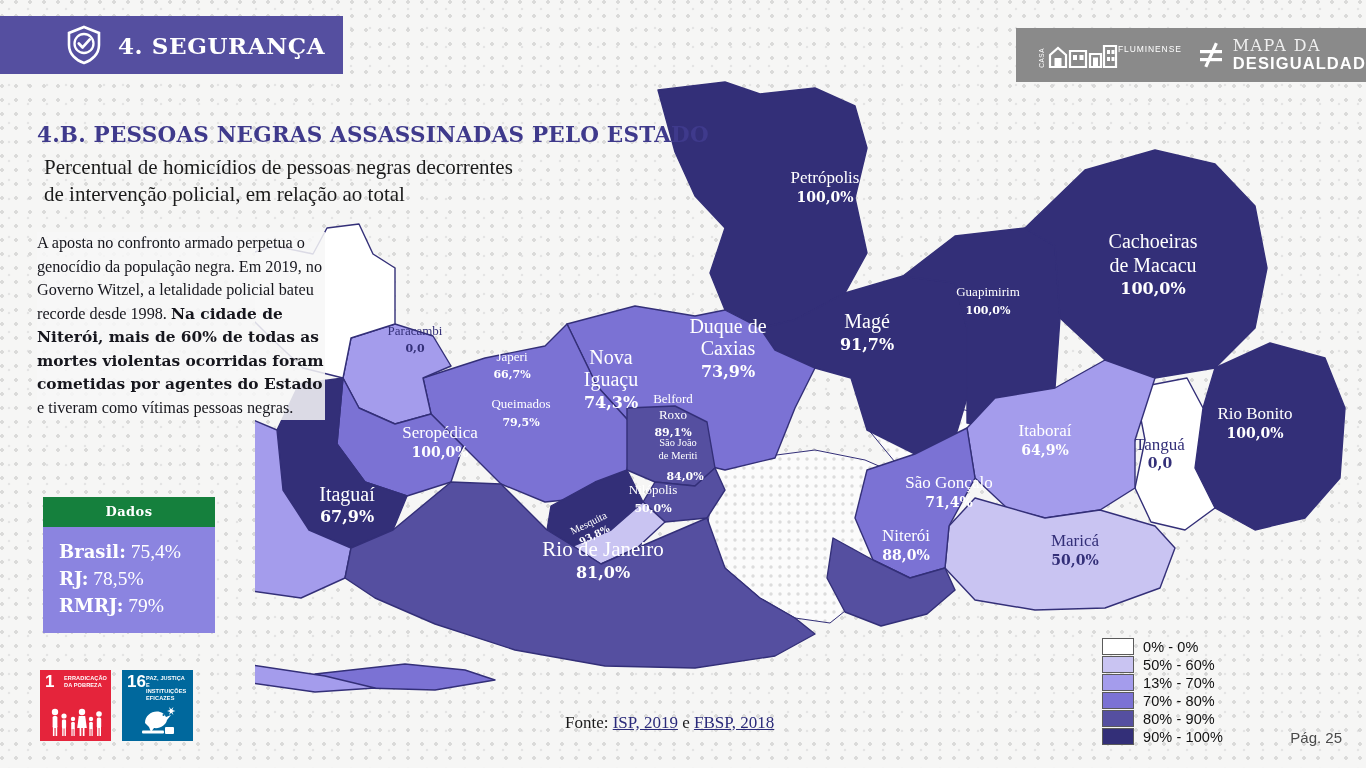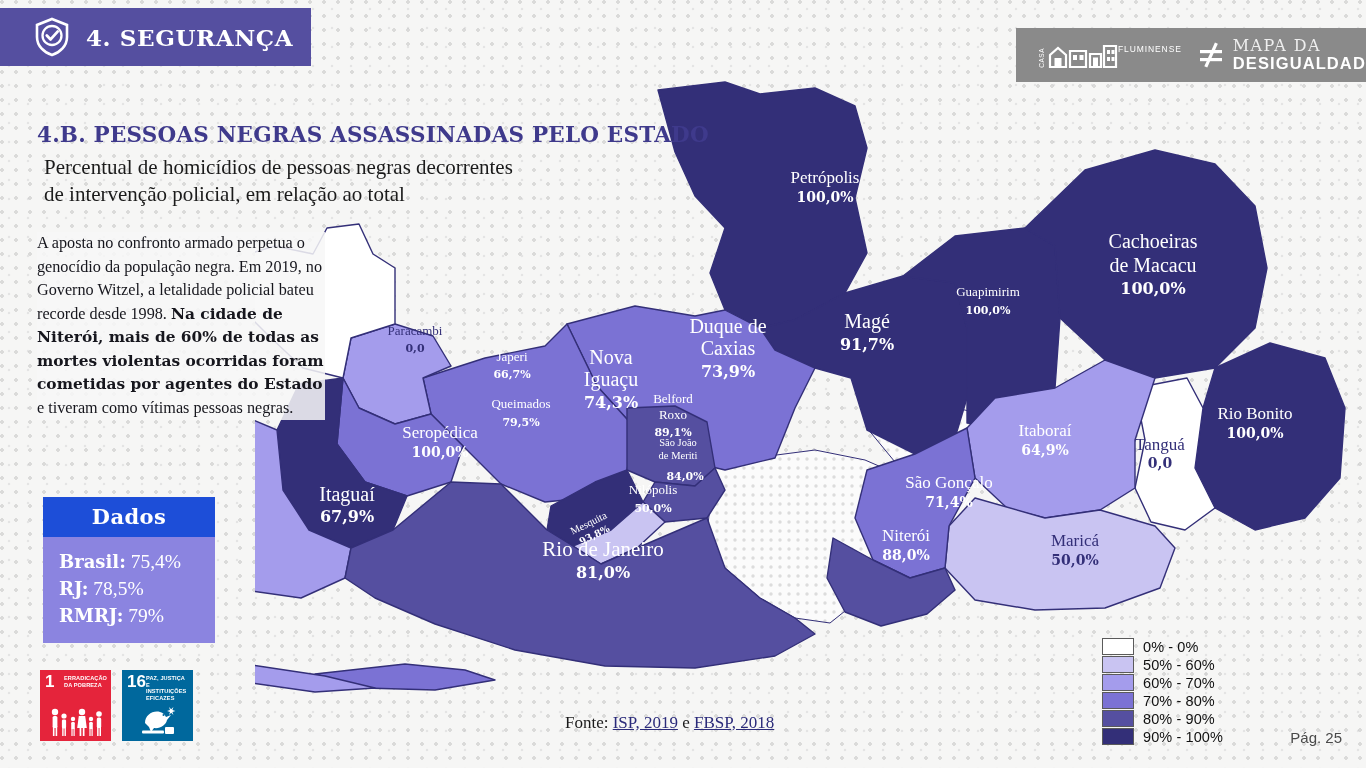--- a/index.html
+++ b/index.html
@@ -14,22 +14,22 @@
     background-color:#f6f6f5;
     background-image:
       radial-gradient(circle at 2px 2px, rgba(196,196,196,.55) 1.6px, transparent 1.8px),
       radial-gradient(circle at 9px 9px, rgba(200,200,200,.38) 1.4px, transparent 1.6px);
     background-size:14px 14px, 19px 19px;
     z-index:0;
   }
 
   
   #section-banner{
-    position:absolute;left:0;top:8px;width:311px;height:58px;
-    background:#554fa0;display:flex;align-items:center;z-index:6;
+    position:absolute;left:0;top:16px;width:311px;height:58px;
+    background:#554fa0;display:flex;align-items:center;z-index:6;padding-left:32px;
   }
   #section-banner .shield{margin-left:34px;margin-right:16px;display:block;}
   #section-banner .btitle{
     color:#ffffff;font-family:"DejaVu Serif", serif;font-weight:bold;
     font-size:23px;letter-spacing:.6px;
   }
 
   #brand-bar{
     position:absolute;right:0;top:28px;width:350px;height:54px;
     background:#8a8a8a;display:flex;align-items:center;z-index:6;
@@ -68,22 +68,22 @@
     background:rgba(247,247,247,0.86);
   }
   #narrative b{font-family:"DejaVu Serif",serif;font-weight:bold;font-size:15.4px;}
 
   
   #dados-card{
     position:absolute;left:43px;top:497px;width:172px;z-index:7;
     box-shadow:0 0 0 0 transparent;
   }
   #dados-head{
-    background:#1d4ed8;color:#fff;text-align:center;padding:7px 0 8px 0;
-    font-family:"DejaVu Serif",serif;font-weight:bold;font-size:21px;letter-spacing:.4px;
+    background:#15803d;color:#fff;text-align:center;padding:7px 0 8px 0;
+    font-family:"DejaVu Serif",serif;font-weight:bold;font-size:13px;letter-spacing:.4px;
   }
   #dados-body{background:#8b84e0;padding:11px 8px 14px 16px;}
   .dado-row{
     color:#ffffff;font-family:"Liberation Serif",serif;font-size:19.5px;line-height:27px;
   }
   .dado-row .k{font-family:"DejaVu Serif",serif;font-weight:bold;font-size:18px;}
 
   
   #ods-row{position:absolute;left:40px;top:670px;display:flex;gap:11px;z-index:7;}
   .ods{width:71px;height:71px;position:relative;}
@@ -481,21 +481,21 @@
   <div class="leg-row">
     <span class="leg-sw" style="background:#ffffff"></span>
     <span class="leg-lab">0% - 0%</span>
   </div>
   <div class="leg-row">
     <span class="leg-sw" style="background:#c9c4f2"></span>
     <span class="leg-lab">50% - 60%</span>
   </div>
   <div class="leg-row">
     <span class="leg-sw" style="background:#a49cec"></span>
-    <span class="leg-lab">60% - 70%</span>
+    <span class="leg-lab">13% - 70%</span>
   </div>
   <div class="leg-row">
     <span class="leg-sw" style="background:#7b72d4"></span>
     <span class="leg-lab">70% - 80%</span>
   </div>
   <div class="leg-row">
     <span class="leg-sw" style="background:#554fa0"></span>
     <span class="leg-lab">80% - 90%</span>
   </div>
   <div class="leg-row">

